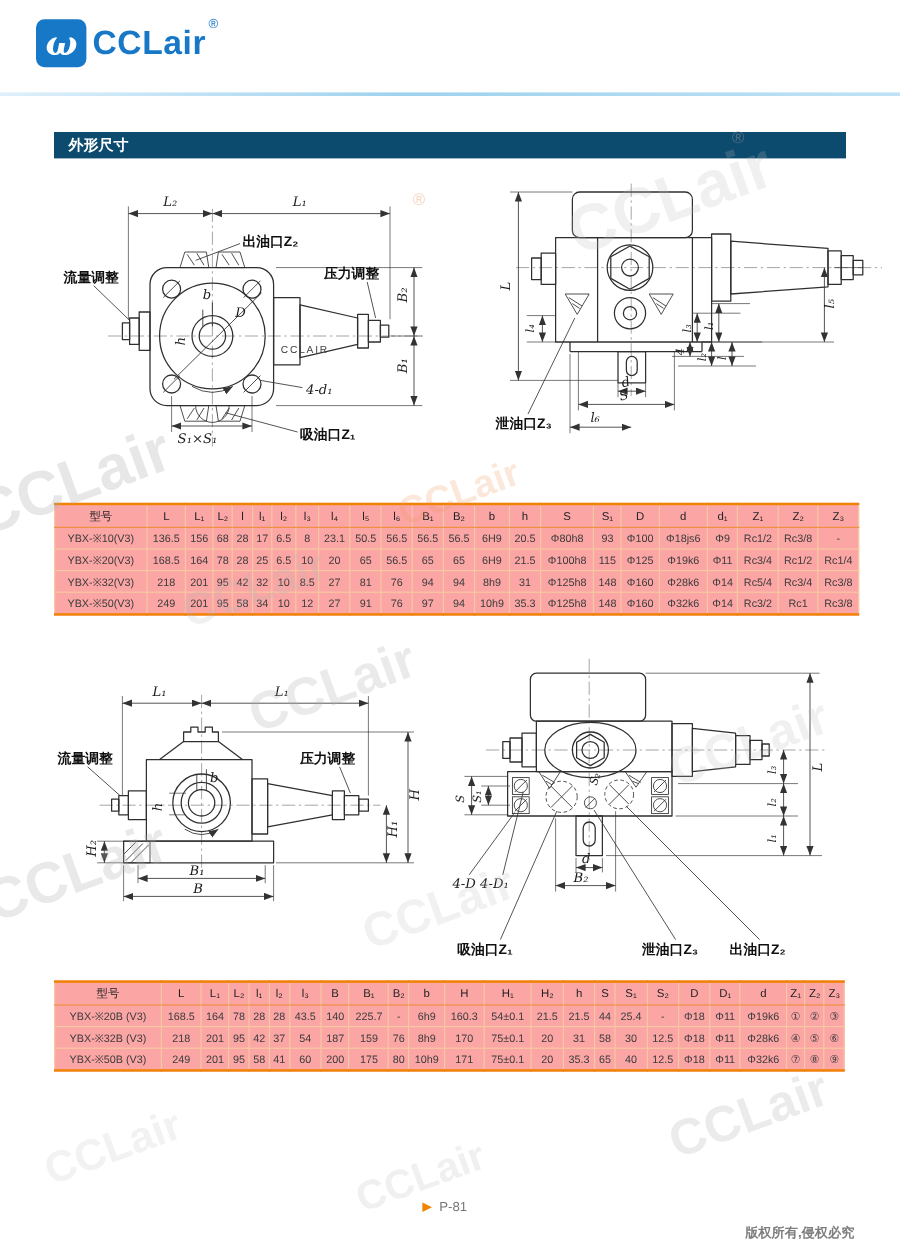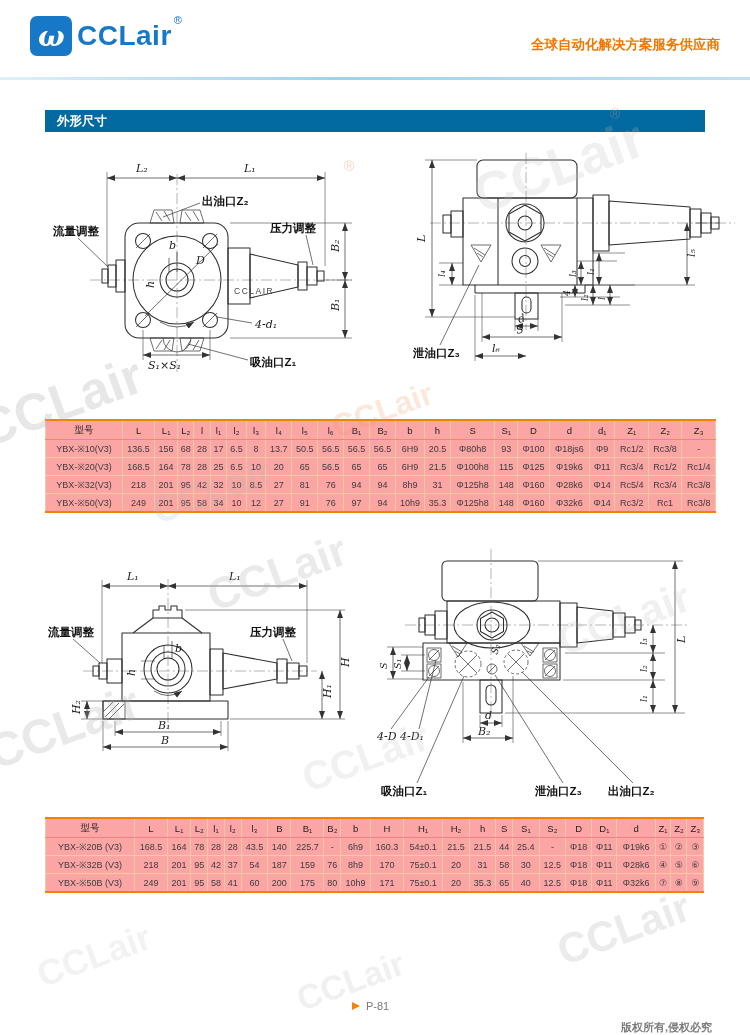--- a/index.html
+++ b/index.html
@@ -8,21 +8,21 @@
   
   .hdr-logo{position:absolute;left:30px;top:16px;display:flex;align-items:flex-start;}
   .logo-box{width:42px;height:40px;background:#1878c8;border-radius:7px;display:inline-block;position:relative;}
   .logo-box svg{position:absolute;left:0;top:0;}
   .logo-word{font-size:28px;font-weight:bold;color:#1878c8;letter-spacing:.5px;margin-left:5px;line-height:40px;}
   .logo-reg{font-size:11px;color:#1878c8;margin-left:2px;margin-top:-2px;}
   .hdr-slogan{position:absolute;right:30px;top:36px;font-size:13.5px;font-weight:bold;color:#f07800;}
   .hdr-line{position:absolute;left:0;top:77px;width:750px;height:3px;
             background:linear-gradient(to right,#dff0fa 0%,#9fd2ee 45%,#bfe2f4 100%);}
   
-  .sec-bar{position:absolute;left:45px;top:110px;width:660px;height:22px;background:#0369a1;}
+  .sec-bar{position:absolute;left:45px;top:110px;width:660px;height:22px;background:#0c4a6e;}
   .sec-bar span{color:#fff;font-size:12.5px;font-weight:bold;line-height:22px;padding-left:12px;display:inline-block;}
   
   .drw{position:absolute;}
   .obj{stroke:#2f2f2f;stroke-width:1.05;fill:none;stroke-linejoin:round;}
   .obj2{stroke:#2f2f2f;stroke-width:.7;fill:none;}
   .cl{stroke:#777;stroke-width:.55;fill:none;stroke-dasharray:11 3 2 3;}
   .dim{stroke:#333;stroke-width:.7;fill:none;}
   .ext{stroke:#333;stroke-width:.55;fill:none;}
   .ldr{stroke:#333;stroke-width:.7;fill:none;}
   .hat{stroke:#2f2f2f;stroke-width:.7;fill:none;}
@@ -59,21 +59,20 @@
 
   <div class="hdr-logo">
     <span class="logo-box">
       <svg width="42" height="40" viewBox="0 0 42 40">
         <text x="8" y="30" font-size="28" font-style="italic" font-weight="bold" fill="#ffffff" font-family="DejaVu Serif, serif">ω</text>
       </svg>
     </span>
     <span class="logo-word">CCLair</span>
     <span class="logo-reg">®</span>
   </div>
-  <div class="hdr-slogan">全球自动化解决方案服务供应商</div>
   <div class="hdr-line"></div>
 
   <div class="sec-bar">
     <span>外形尺寸</span>
   </div>
 
   <svg class="drw" style="left:50px;top:148px" width="330" height="262" viewBox="0 0 330 262">
     <defs>
       <marker id="aE1" markerWidth="9" markerHeight="7" refX="8" refY="3" orient="auto" markerUnits="userSpaceOnUse">
           <path d="M0,0L8,3L0,6z" fill="#333"></path>
@@ -286,21 +285,21 @@
         <tbody>
           <tr>
             <td>YBX-※10(V3)</td>
             <td>136.5</td>
             <td>156</td>
             <td>68</td>
             <td>28</td>
             <td>17</td>
             <td>6.5</td>
             <td>8</td>
-            <td>13.7</td>
+            <td>23.1</td>
             <td>50.5</td>
             <td>56.5</td>
             <td>56.5</td>
             <td>56.5</td>
             <td>6H9</td>
             <td>20.5</td>
             <td>Φ80h8</td>
             <td>93</td>
             <td>Φ100</td>
             <td>Φ18js6</td>

